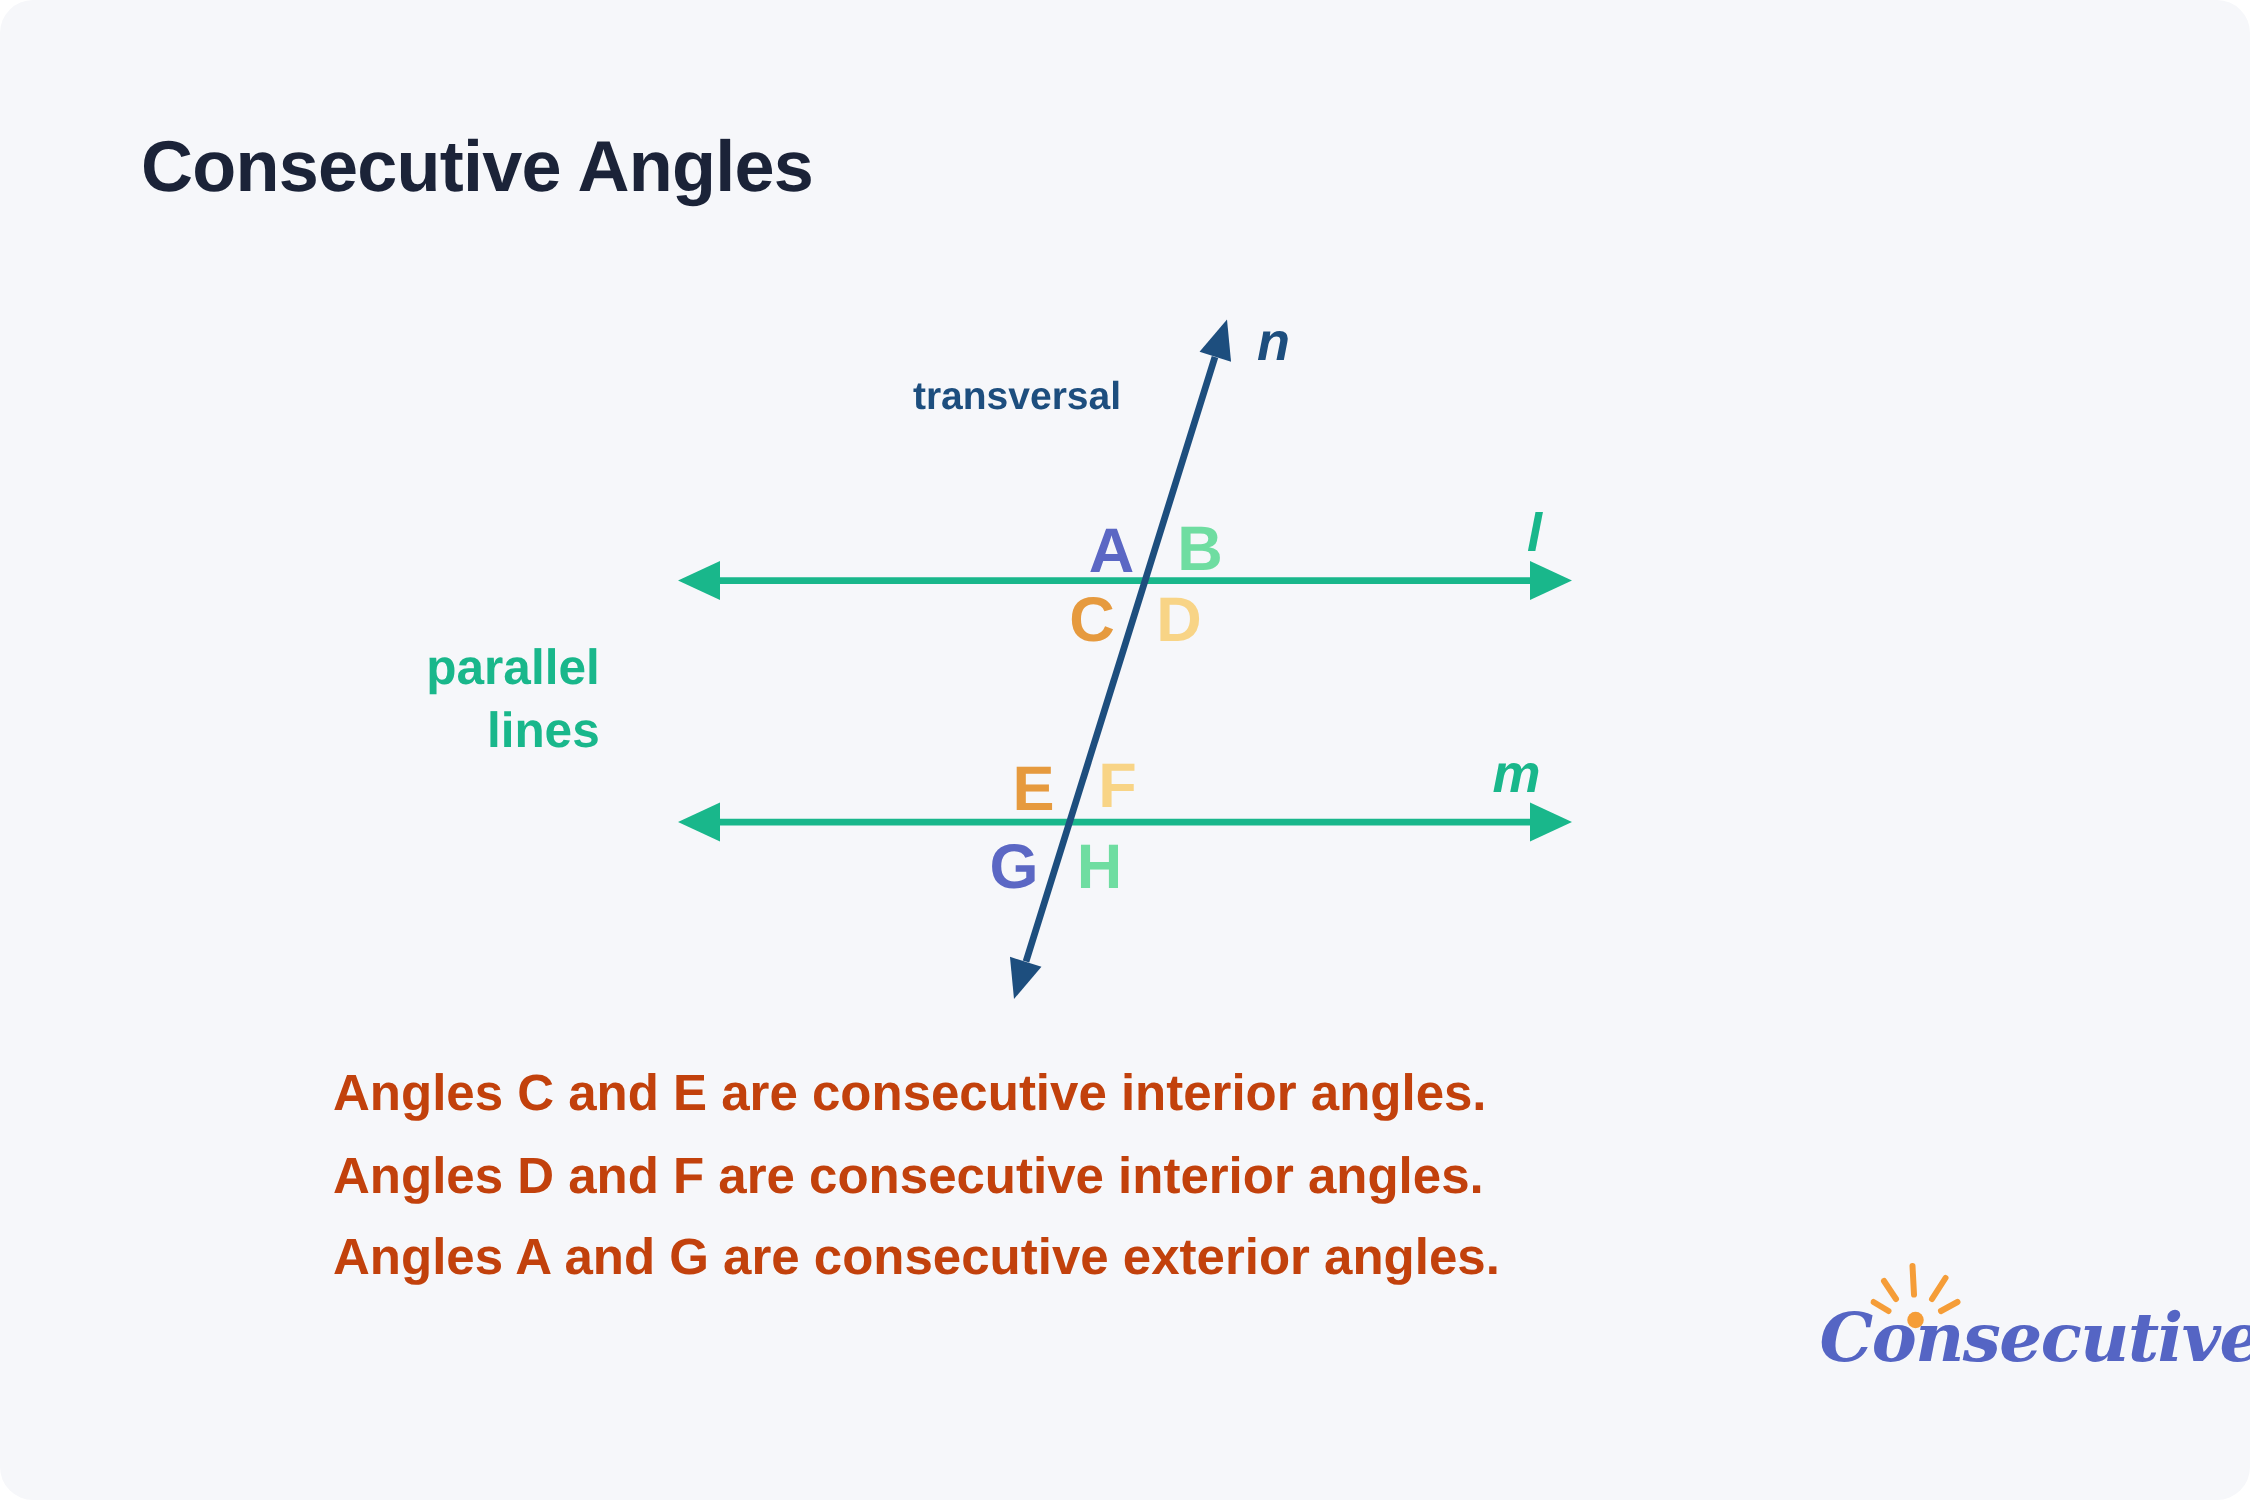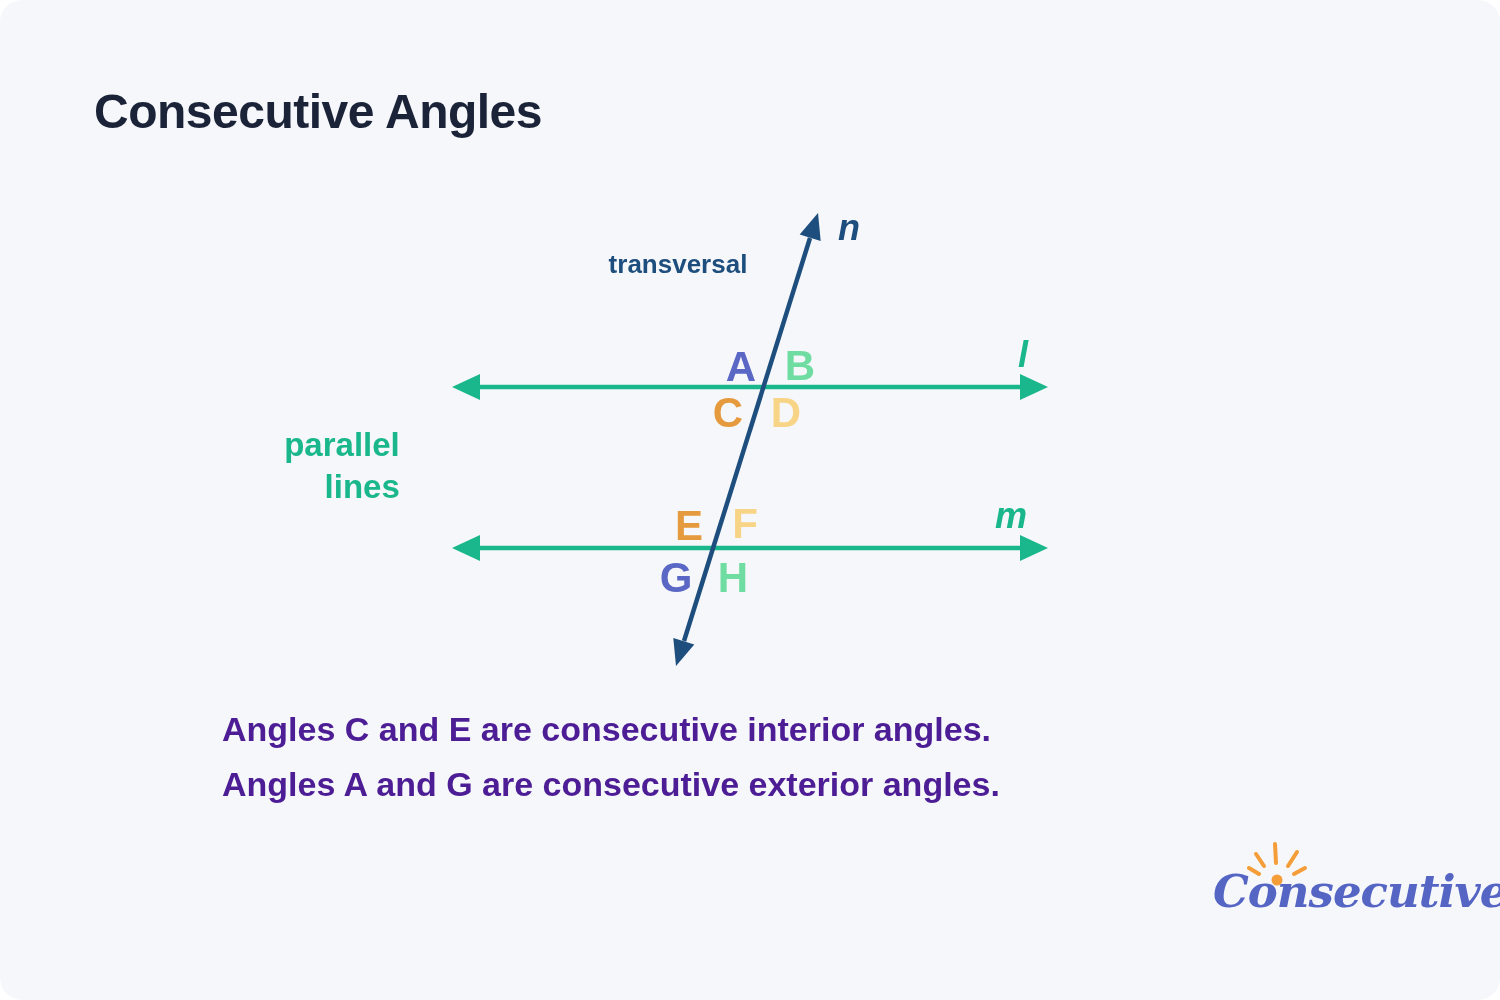--- a/index.html
+++ b/index.html
@@ -138,22 +138,23 @@
 
   <span class="angle-label angle-a" style="color: rgb(91, 103, 196);">A</span>
   <span class="angle-label angle-b" style="color: rgb(111, 221, 161);">B</span>
   <span class="angle-label angle-c" style="color: rgb(230, 154, 62);">C</span>
   <span class="angle-label angle-d" style="color: rgb(248, 212, 134);">D</span>
   <span class="angle-label angle-e" style="color: rgb(230, 154, 62);">E</span>
   <span class="angle-label angle-f" style="color: rgb(248, 212, 134);">F</span>
   <span class="angle-label angle-g" style="color: rgb(91, 103, 196);">G</span>
   <span class="angle-label angle-h" style="color: rgb(111, 221, 161);">H</span>
 
-  <div class="statements" style="color: #4c1d95;">
+  <div class="statements" style="color: #c2410c;">
     <div>Angles C and E are consecutive interior angles.</div>
+    <div>Angles D and F are consecutive interior angles.</div>
     <div>Angles A and G are consecutive exterior angles.</div>
   </div>
 
   <div class="logo">
     <svg class="sun-icon" width="62" height="50" viewBox="0 0 62 50">
       <g stroke-width="4" stroke-linecap="round" fill="none" style="stroke: rgb(245, 157, 56);">
         <line x1="12" y1="37" x2="2" y2="31"></line>
         <line x1="17" y1="29" x2="9" y2="17"></line>
         <line x1="29" y1="26" x2="28" y2="7"></line>
         <line x1="41" y1="29" x2="50" y2="15"></line>

